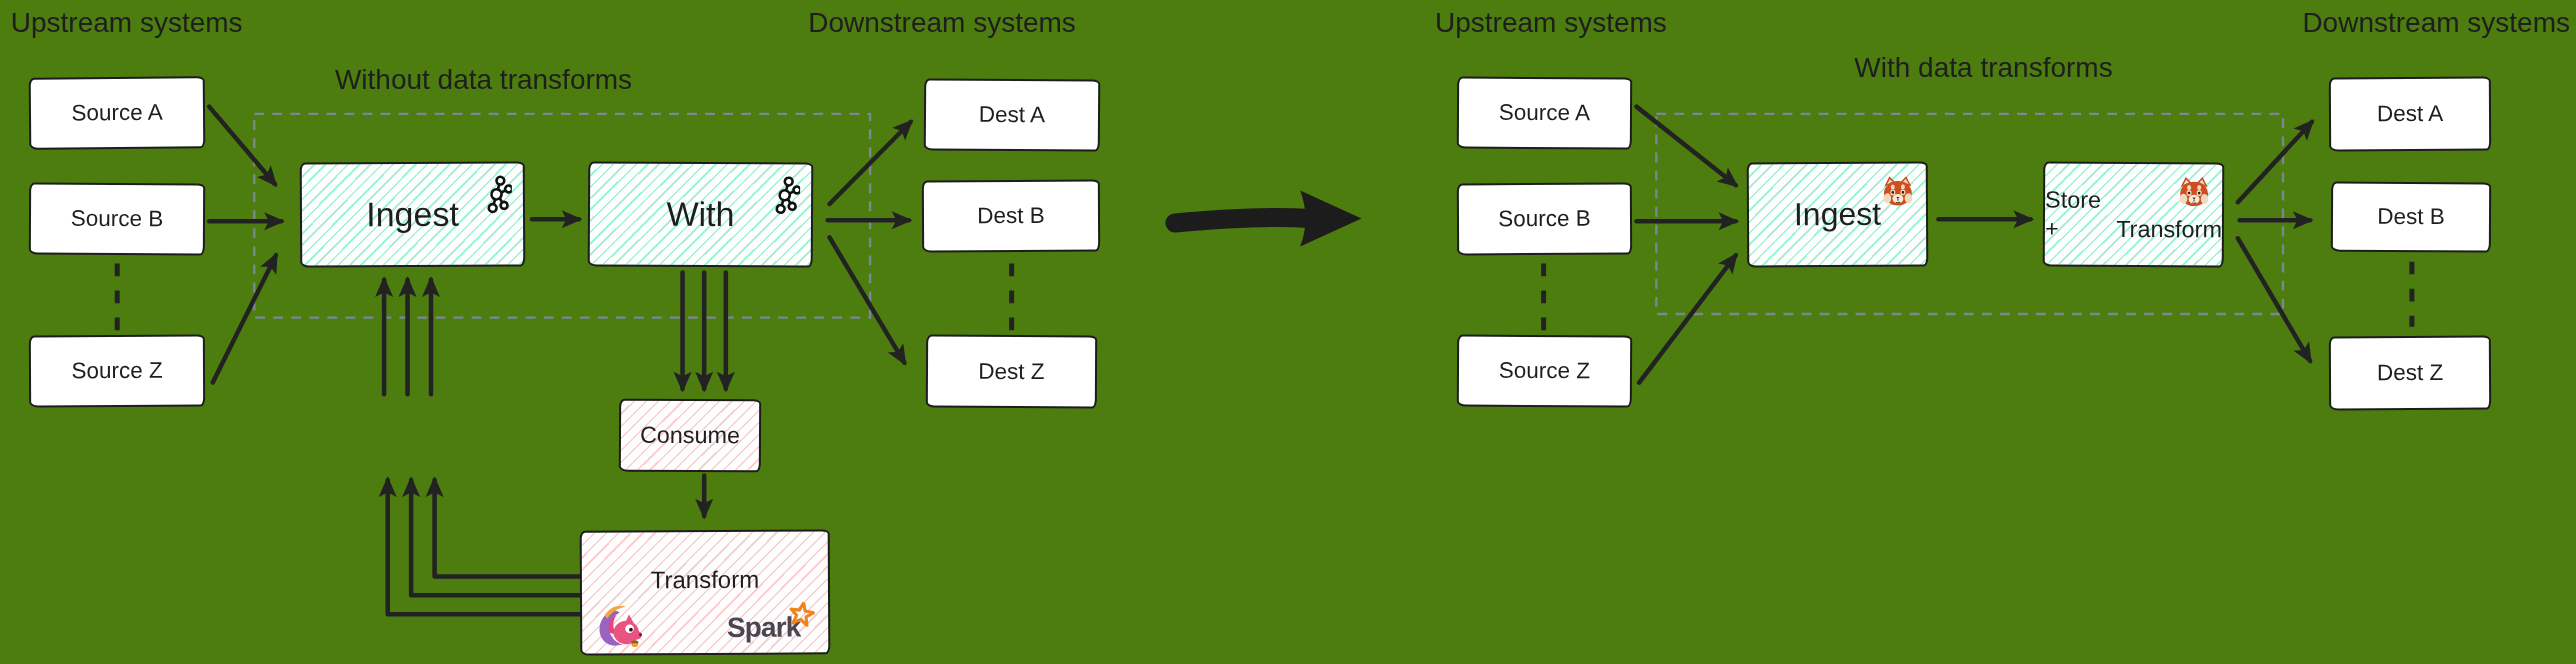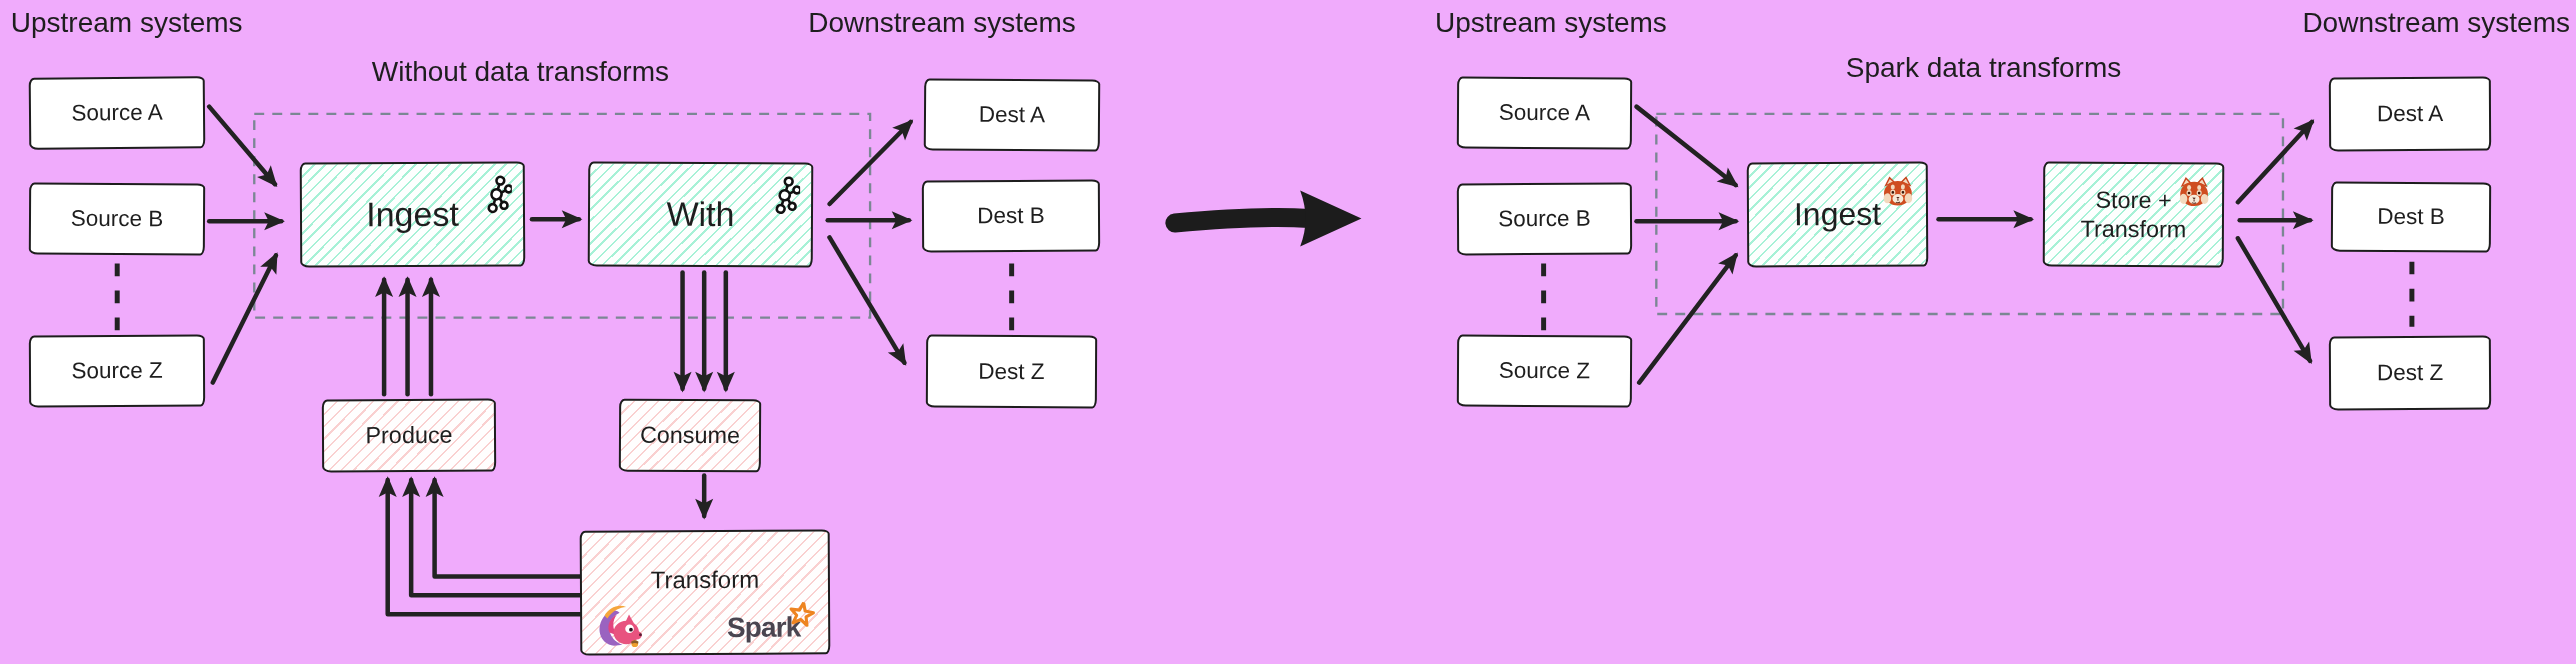--- a/index.html
+++ b/index.html
@@ -1,19 +1,19 @@
 <!DOCTYPE html>
 <html style="font-size:14.4px"><head>
 <meta charset="utf-8">
 <style>
   html,body{margin:0;padding:0;background:#ffffff;}
   .canvas{
     position:relative;
     width:2576px;height:665px;
-    background:#f0abfc;
+    background:#4d7c0f;
     font-family:"Liberation Sans", sans-serif;
     color:#1e1e1e;
     overflow:hidden;
   }
   .lbl{
     position:absolute;
     font-size:28px;
     color:#1e1e1e;
     white-space:nowrap;
   }
@@ -38,21 +38,21 @@
     font-size:34px;
   }
   .green.small{font-size:32px;}
   .pink{
     background:
       repeating-linear-gradient(135deg, rgba(246,178,178,.6) 0 1.6px, rgba(246,178,178,0) 1.6px 8.6px),
       #fffefe;
     font-size:23.4px;
   }
   .corner-icon{position:absolute;top:10.8px;right:10.8px;}
-  .stack{display:flex;flex-direction:column;align-items:center;line-height:1.22;font-size:23.4px;}
+  .stack{display:flex;flex-direction:row;align-items:flex-end;line-height:1.22;font-size:23.4px;}
   .transform-box{align-items:flex-start;justify-content:center;font-size:24px;}
   .transform-title{margin-top:34px;}
   .flink{position:absolute;left:12.6px;bottom:3.6px;}
   .spark{position:absolute;right:12.6px;bottom:10.8px;display:flex;align-items:flex-end;}
   .spark-word{font-size:28px;font-weight:700;color:#4a4550;letter-spacing:-0.9px;line-height:1;text-align:center;}
   .r-n05{transform:rotate(-0.5deg);} .r-p04{transform:rotate(0.4deg);}
   .r-p03{transform:rotate(0.3deg);} .r-n03{transform:rotate(-0.3deg);}
   svg.overlay{position:absolute;left:0;top:0;}
 </style>
 </head>
@@ -107,21 +107,21 @@
       <path d="M2482,264 L2562,400" marker-end="url(#ah)"></path>
     </g>
 
     <g>
       <path d="M1303,247 C1370,241 1420,240 1452,242" stroke="#1c1c1c" stroke-width="21" fill="none" stroke-linecap="round"></path>
       <path d="M1442,211 L1510,242 L1442,273 C1450,252 1450,233 1442,211 Z" fill="#1c1c1c"></path>
     </g>
   </svg>
 
   <div class="lbl" style="left:10.8px;top:7.2px;">Upstream systems</div>
-  <div class="lbl center" style="left:298px;top:56px;width:371px;text-align:right;">Without data transforms</div>
+  <div class="lbl center" style="left:298px;top:64px;width:371px;">Without data transforms</div>
   <div class="lbl center" style="left:807px;top:7.2px;width:270px;">Downstream systems</div>
 
   <div class="box r-n05" style="left:29px;top:77px;width:176px;height:72px;">
     <span>Source A</span>
   </div>
   <div class="box r-p03" style="left:29px;top:183px;width:176px;height:72px;">
     <span>Source B</span>
   </div>
   <div class="box r-n03" style="left:29px;top:335px;width:176px;height:72px;">
     <span>Source Z</span>
@@ -164,23 +164,20 @@
   <div class="box r-p04" style="left:924px;top:79px;width:176px;height:72px;">
     <span>Dest A</span>
   </div>
   <div class="box r-n03" style="left:922px;top:180px;width:178px;height:72px;">
     <span>Dest B</span>
   </div>
   <div class="box r-p03" style="left:926px;top:335px;width:171px;height:73px;">
     <span>Dest Z</span>
   </div>
 
-  <div class="box pink r-n03" style="left:322px;top:399px;width:174px;height:73px;">
-    <span>Produce</span>
-  </div>
   <div class="box pink r-p03" style="left:619px;top:399px;width:142px;height:73px;">
     <span>Consume</span>
   </div>
 
   <div class="box pink transform-box r-n03" style="left:580px;top:530px;width:250px;height:125px;">
     <span class="transform-title">Transform</span>
     <svg class="flink" width="49" height="47" viewBox="0 0 52 50">
       <path d="M20,46 C4,44 0,26 10,14 C15,8 22,7 26,11 C17,15 12,24 16,33 C18,39 23,43 29,45 Z" fill="#9a63c0"></path>
       <path d="M10,14 C14,6 25,1 33,5 C27,5 18,9 13,17 Z" fill="#f5a63c"></path>
       <path d="M15,32 C12,24 16,16 23,13 C18,19 18,28 23,35 Z" fill="#e2447e"></path>
@@ -195,21 +192,21 @@
     </svg>
     <span class="spark">
       <span class="spark-word">Spark</span>
       <svg width="27" height="25" viewBox="0 0 26 24" style="margin-left:-11.7px;transform:translateY(-14.4px) rotate(10deg);">
         <polygon points="13,0.5 15.8,8.1 23.9,8.4 17.6,13.5 19.8,21.3 13,16.8 6.2,21.3 8.4,13.5 2.1,8.4 10.2,8.1" fill="none" stroke="#ee8421" stroke-width="3" stroke-linejoin="round"></polygon>
       </svg>
     </span>
   </div>
 
   <div class="lbl" style="left:1435px;top:7.2px;">Upstream systems</div>
-  <div class="lbl center" style="left:1794px;top:52px;width:379px;">Spark data transforms</div>
+  <div class="lbl center" style="left:1794px;top:52px;width:379px;">With data transforms</div>
   <div class="lbl right" style="left:2300px;top:7.2px;width:270px;">Downstream systems</div>
 
   <div class="box r-p03" style="left:1457px;top:77px;width:175px;height:72px;">
     <span>Source A</span>
   </div>
   <div class="box r-n03" style="left:1457px;top:183px;width:175px;height:72px;">
     <span>Source B</span>
   </div>
   <div class="box r-p03" style="left:1457px;top:335px;width:175px;height:72px;">
     <span>Source Z</span>

